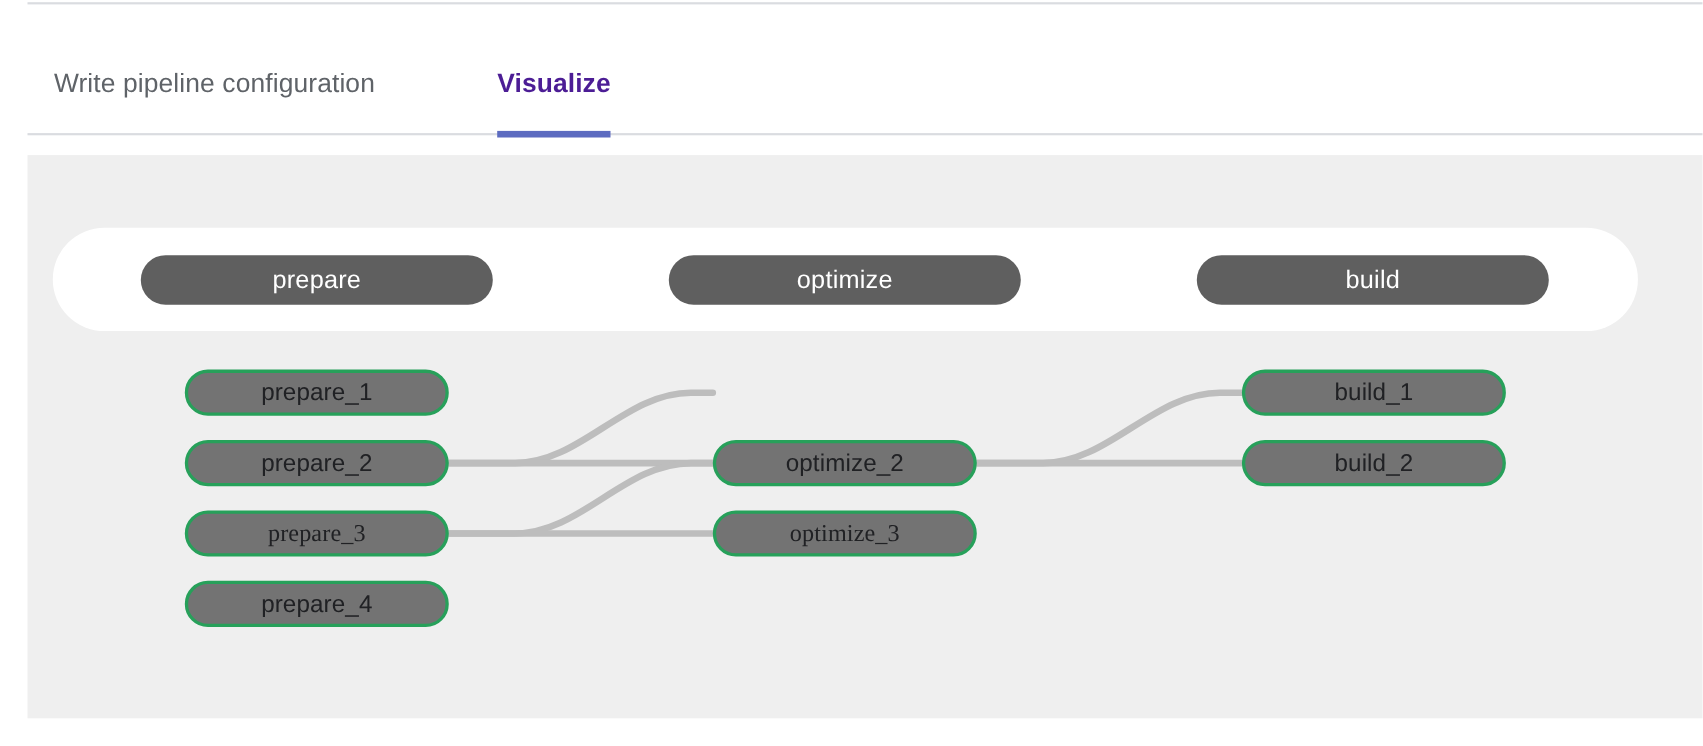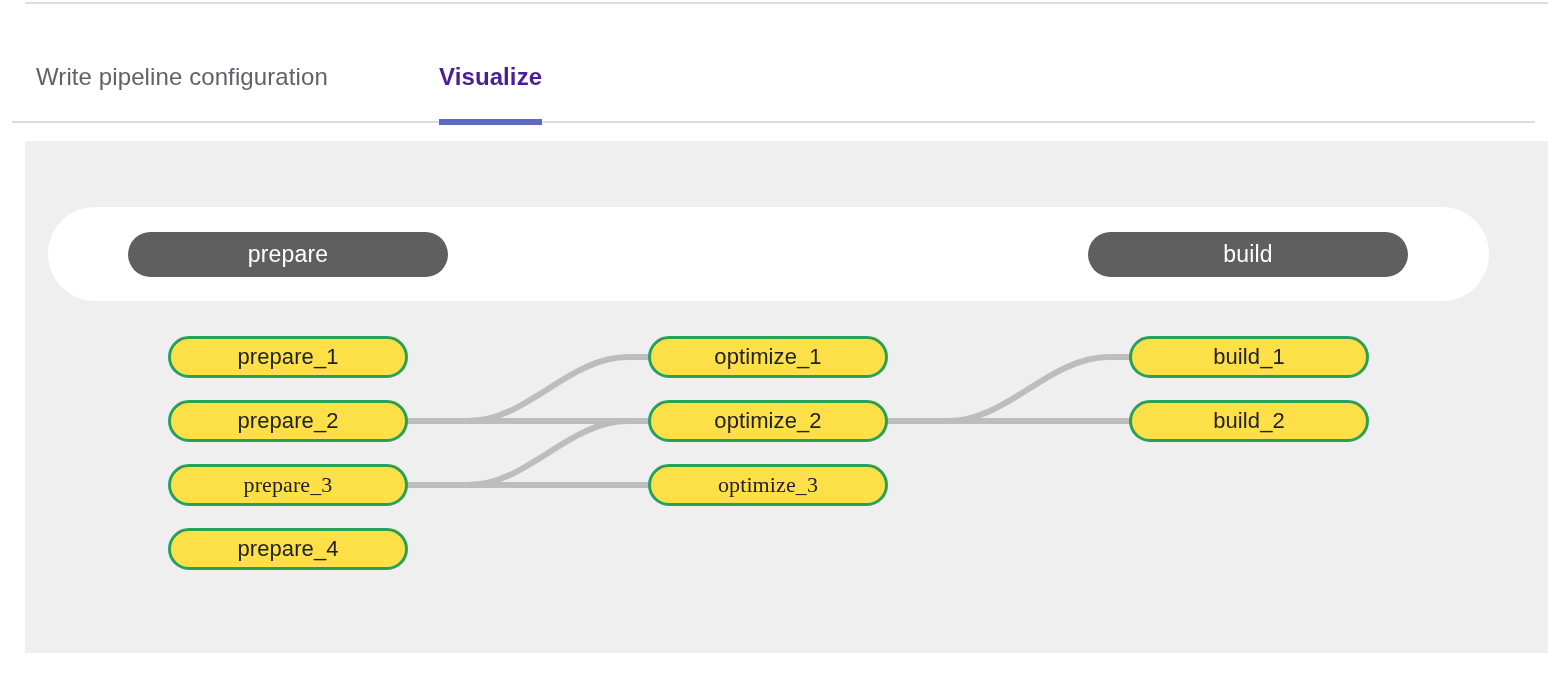--- a/index.html
+++ b/index.html
@@ -24,21 +24,21 @@
     left: 25px;
     top: 2px;
     width: 1523px;
     height: 2px;
     background: #dadce0;
   }
 
   
   .tabbar {
     position: absolute;
-    left: 12px;
+    left: 25px;
     top: 30px;
     width: 1523px;
     height: 93px;
     border-bottom: 2px solid #dadce0;
   }
   .tab {
     position: absolute;
     top: 0;
     height: 93px;
     display: flex;
@@ -122,21 +122,21 @@
     fill: none;
     stroke: #bdbdbd;
     stroke-width: 6;
     stroke-linecap: round;
   }
 
   
   .node {
     position: absolute;
     height: 42px;
-    background: #fde047;
+    background: #737373;
     border: 3px solid #27a05a;
     border-radius: 21px;
     display: flex;
     align-items: center;
     justify-content: center;
     cursor: pointer;
     z-index: 3;
   }
   .node span {
     color: #202124;
@@ -188,40 +188,40 @@
       <path class="edge-path" d="M 863 280 L 923 280 C 983 280 1024 216 1084 216 L 1104 216"></path>
 
       <path class="edge-path" d="M 863 280 L 1104 280"></path>
     </svg>
 
     <div class="stage-bar"></div>
 
     <div class="stage-pill" id="stage-prepare">
       <span>prepare</span>
     </div>
+    <div class="stage-pill" id="stage-optimize">
+      <span>optimize</span>
+    </div>
     <div class="stage-pill" id="stage-build">
       <span>build</span>
     </div>
 
     <div class="node col-prepare row-1">
       <span>prepare_1</span>
     </div>
     <div class="node col-prepare row-2">
       <span>prepare_2</span>
     </div>
     <div class="node col-prepare row-3">
       <span>prepare_3</span>
     </div>
     <div class="node col-prepare row-4">
       <span>prepare_4</span>
     </div>
 
-    <div class="node col-optimize row-1">
-      <span>optimize_1</span>
-    </div>
     <div class="node col-optimize row-2">
       <span>optimize_2</span>
     </div>
     <div class="node col-optimize row-3">
       <span>optimize_3</span>
     </div>
 
     <div class="node col-build row-1">
       <span>build_1</span>
     </div>

